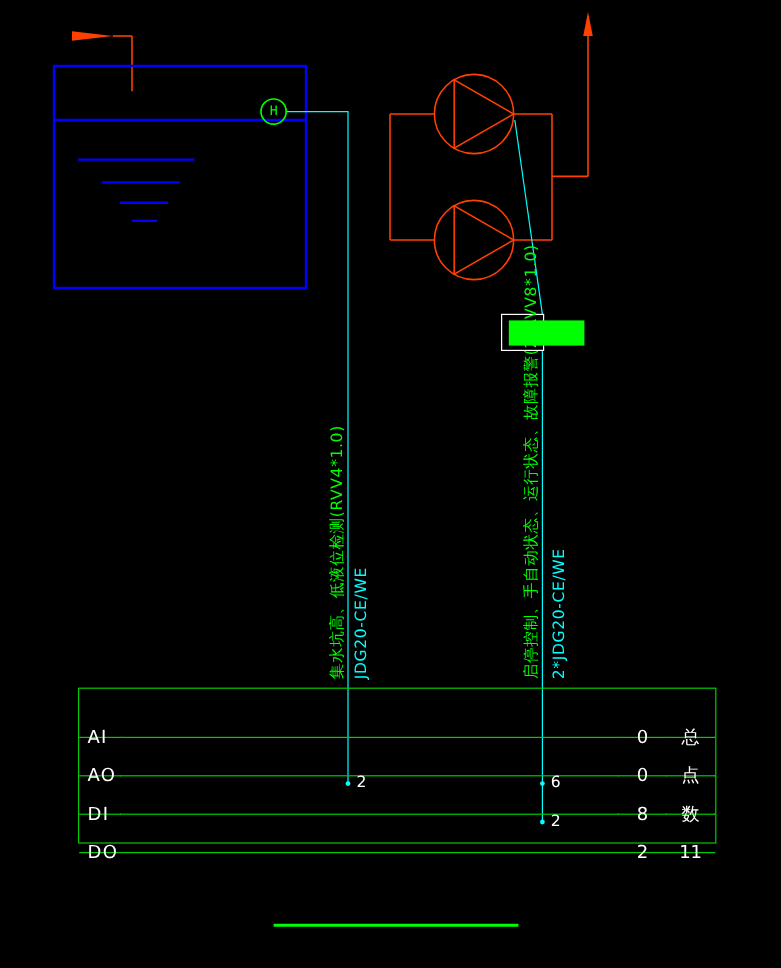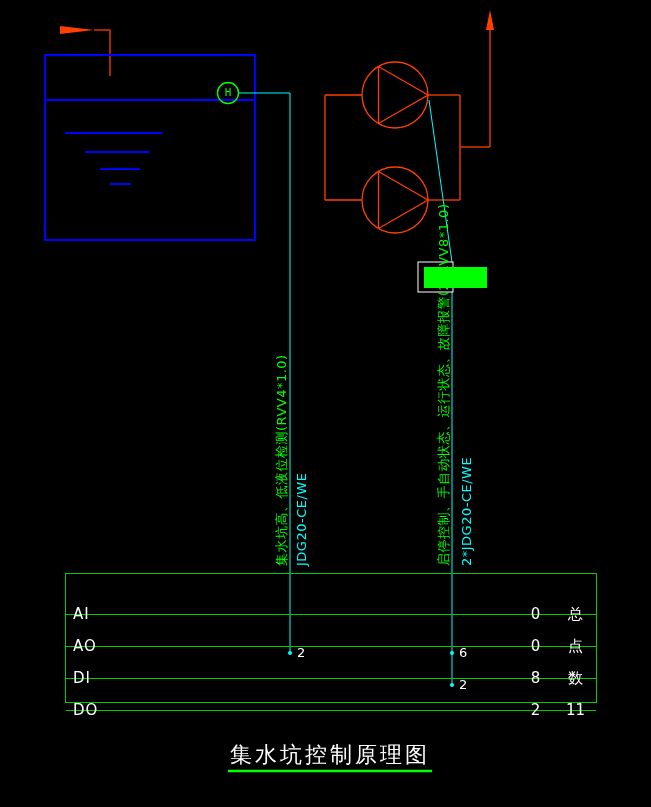--- a/index.html
+++ b/index.html
@@ -128,15 +128,14 @@
     <div class="cell lbl">DO</div>
     <div class="cell mid"></div>
     <div class="cell cnt">2</div>
     <div class="cell tot">11</div>
   </div>
 
   <div class="tap" style="left:297px; top:646px;">2</div>
   <div class="tap" style="left:459px; top:646px;">6</div>
   <div class="tap" style="left:459px; top:678px;">2</div>
 
-  <div class="title">集水坑控制原理图</div>
 
 </div>
 
 </body></html>

